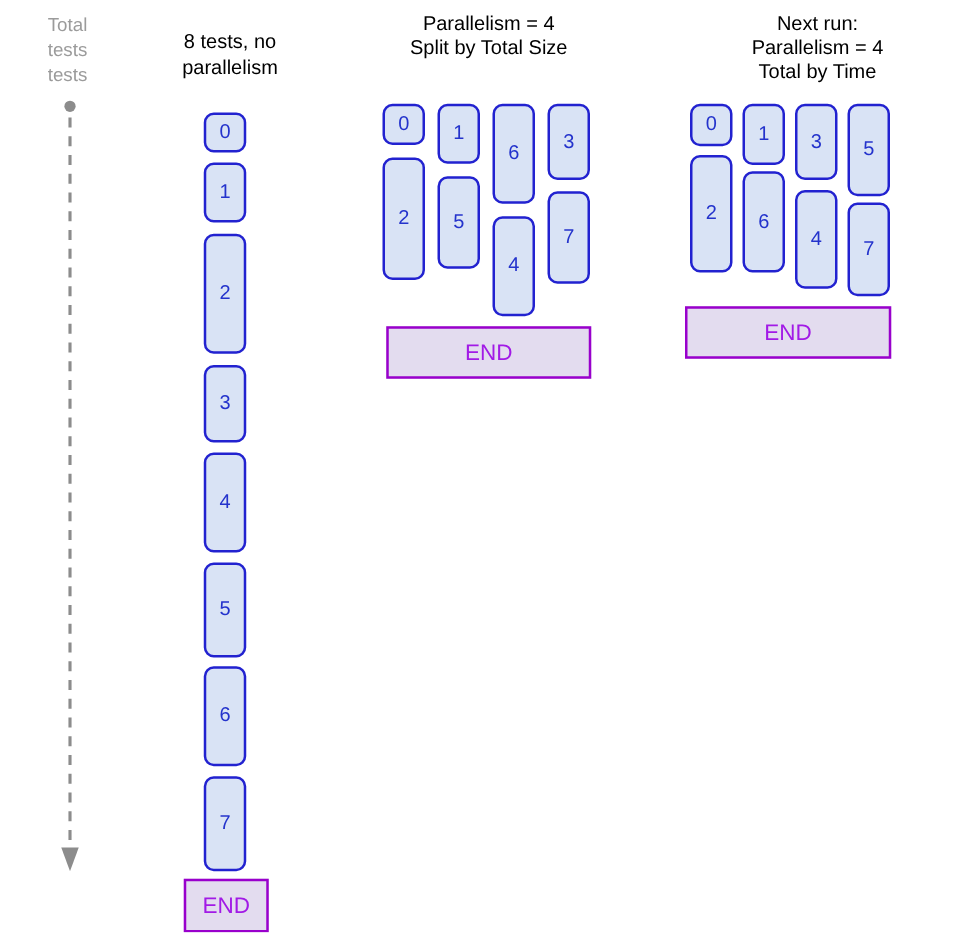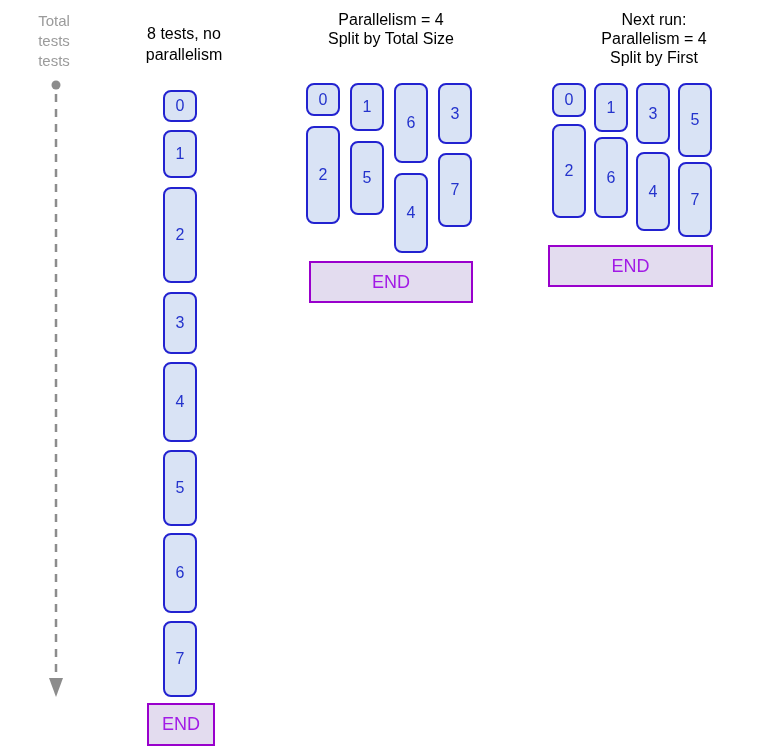--- a/index.html
+++ b/index.html
@@ -73,21 +73,21 @@
   </div>
 
   <div class="col-header first">
     <span>Parallelism = 4</span>
     <span>Split by Total Size</span>
   </div>
 
   <div class="col-header next">
     <span>Next run:</span>
     <span>Parallelism = 4</span>
-    <span>Split by First</span>
+    <span>Total by Time</span>
   </div>
 
 <div class="test-box" style="left: 163px; top: 90px; width: 34px; height: 32px;">0</div>
     <div class="test-box" style="left: 163px; top: 130px; width: 34px; height: 48px;">1</div>
     <div class="test-box" style="left: 163px; top: 187px; width: 34px; height: 96px;">2</div>
     <div class="test-box" style="left: 163px; top: 292px; width: 34px; height: 62px;">3</div>
     <div class="test-box" style="left: 163px; top: 362px; width: 34px; height: 80px;">4</div>
     <div class="test-box" style="left: 163px; top: 450px; width: 34px; height: 76px;">5</div>
     <div class="test-box" style="left: 163px; top: 533px; width: 34px; height: 80px;">6</div>
     <div class="test-box" style="left: 163px; top: 621px; width: 34px; height: 76px;">7</div>

